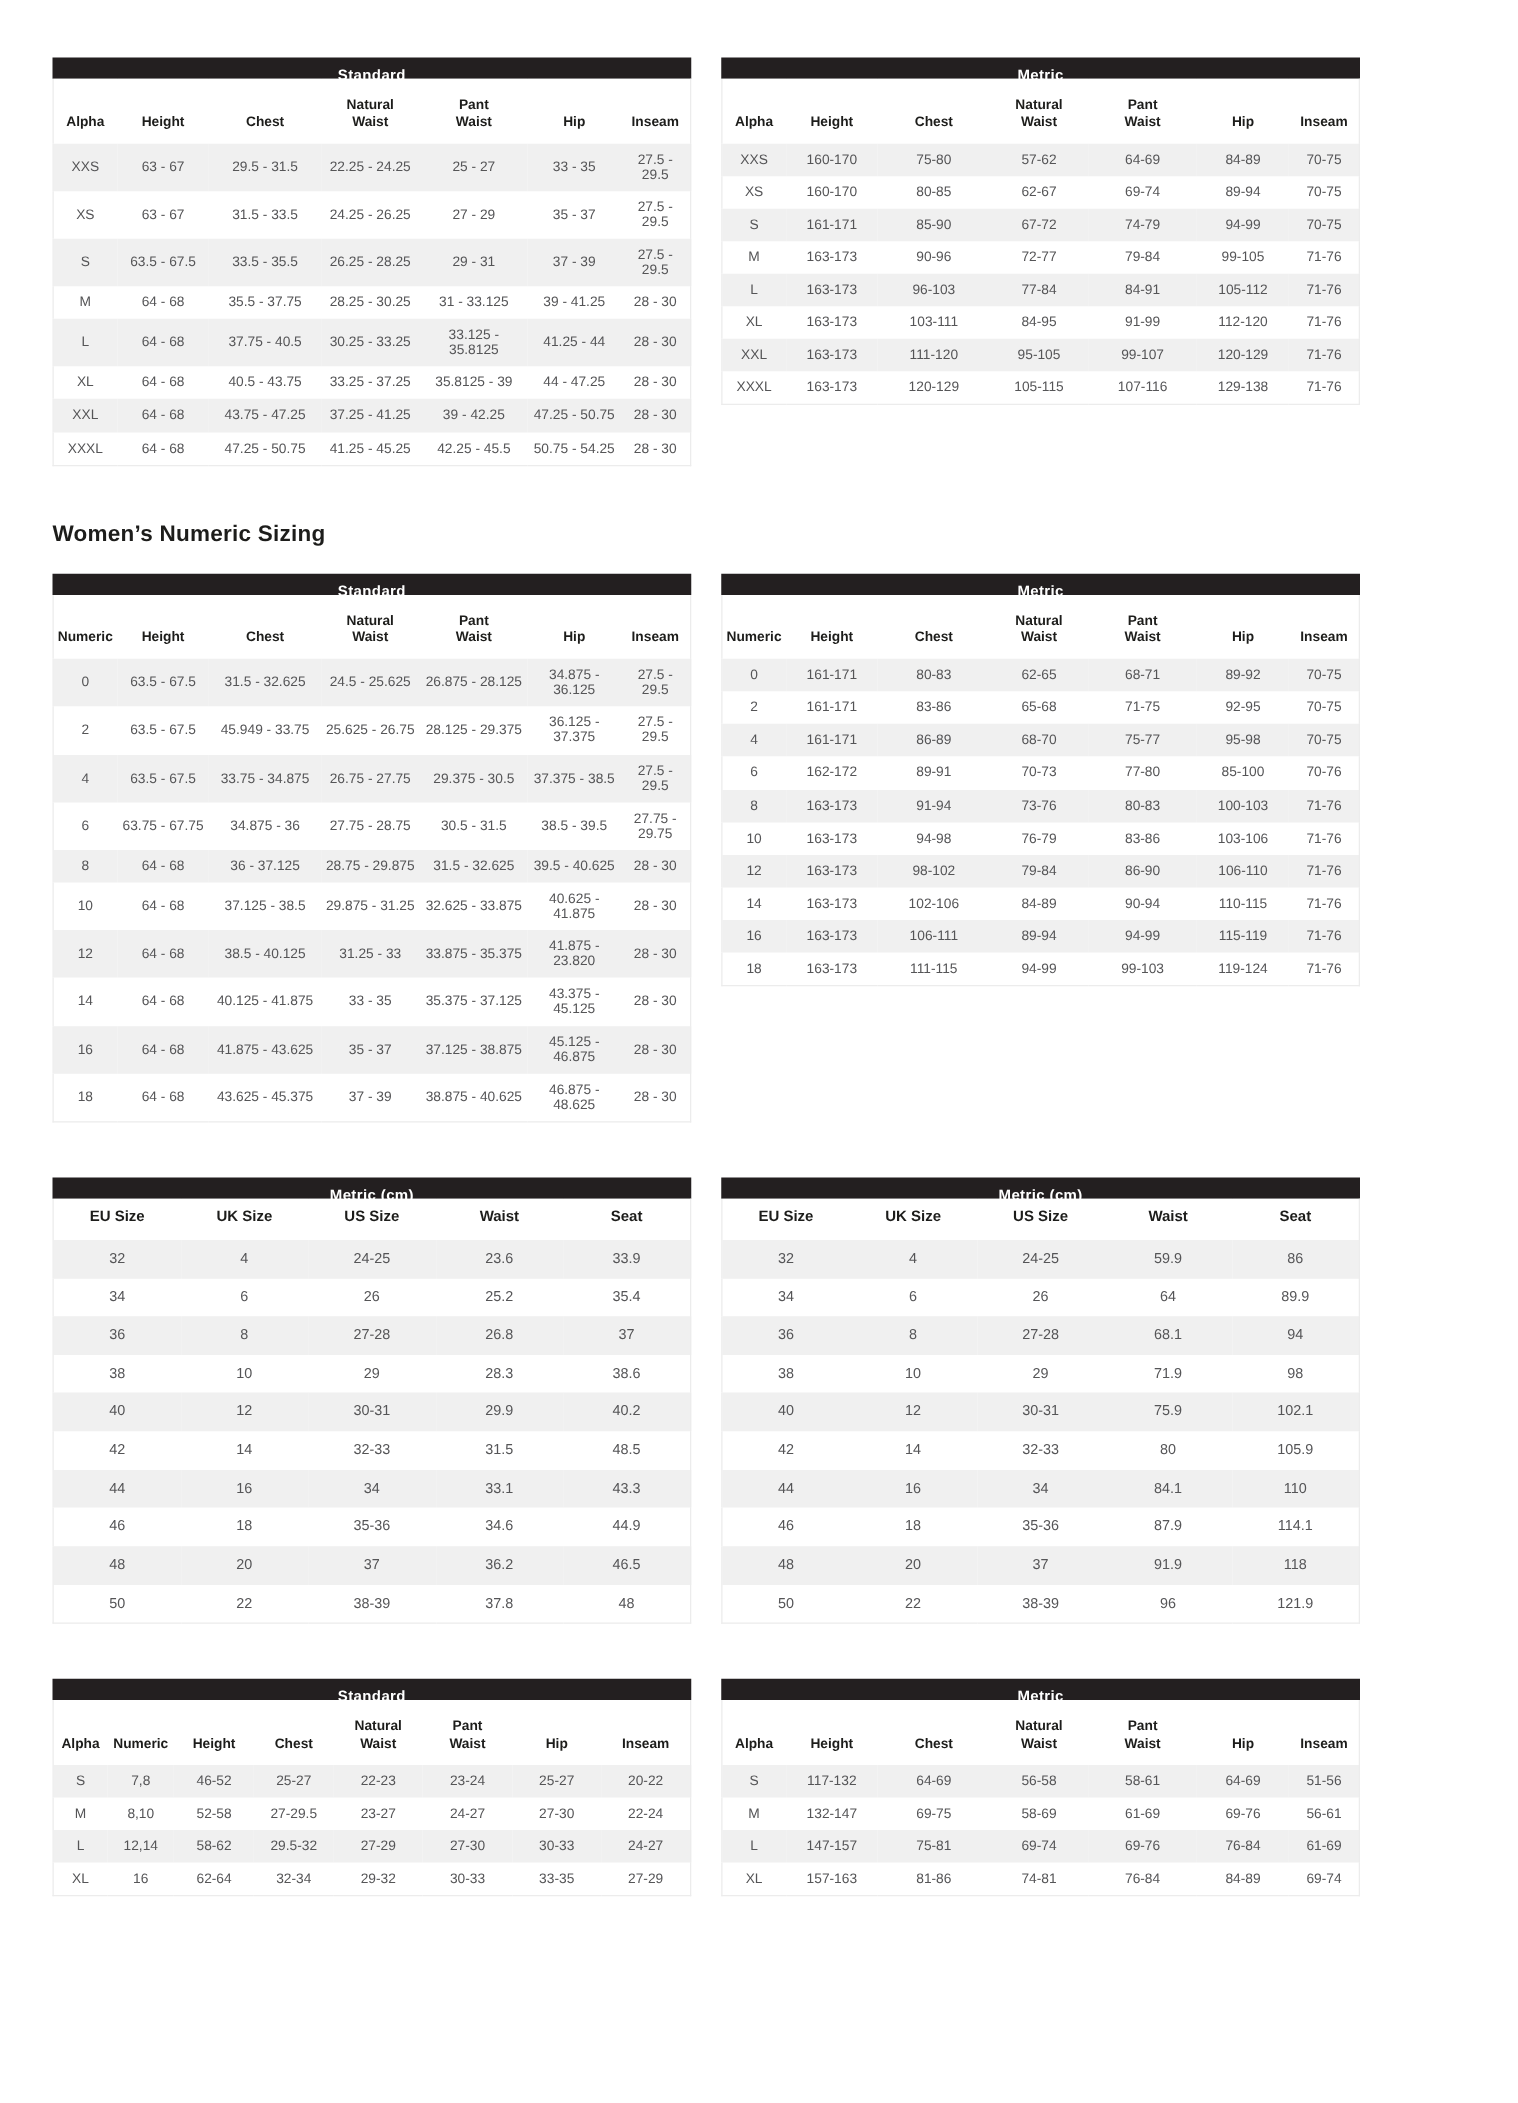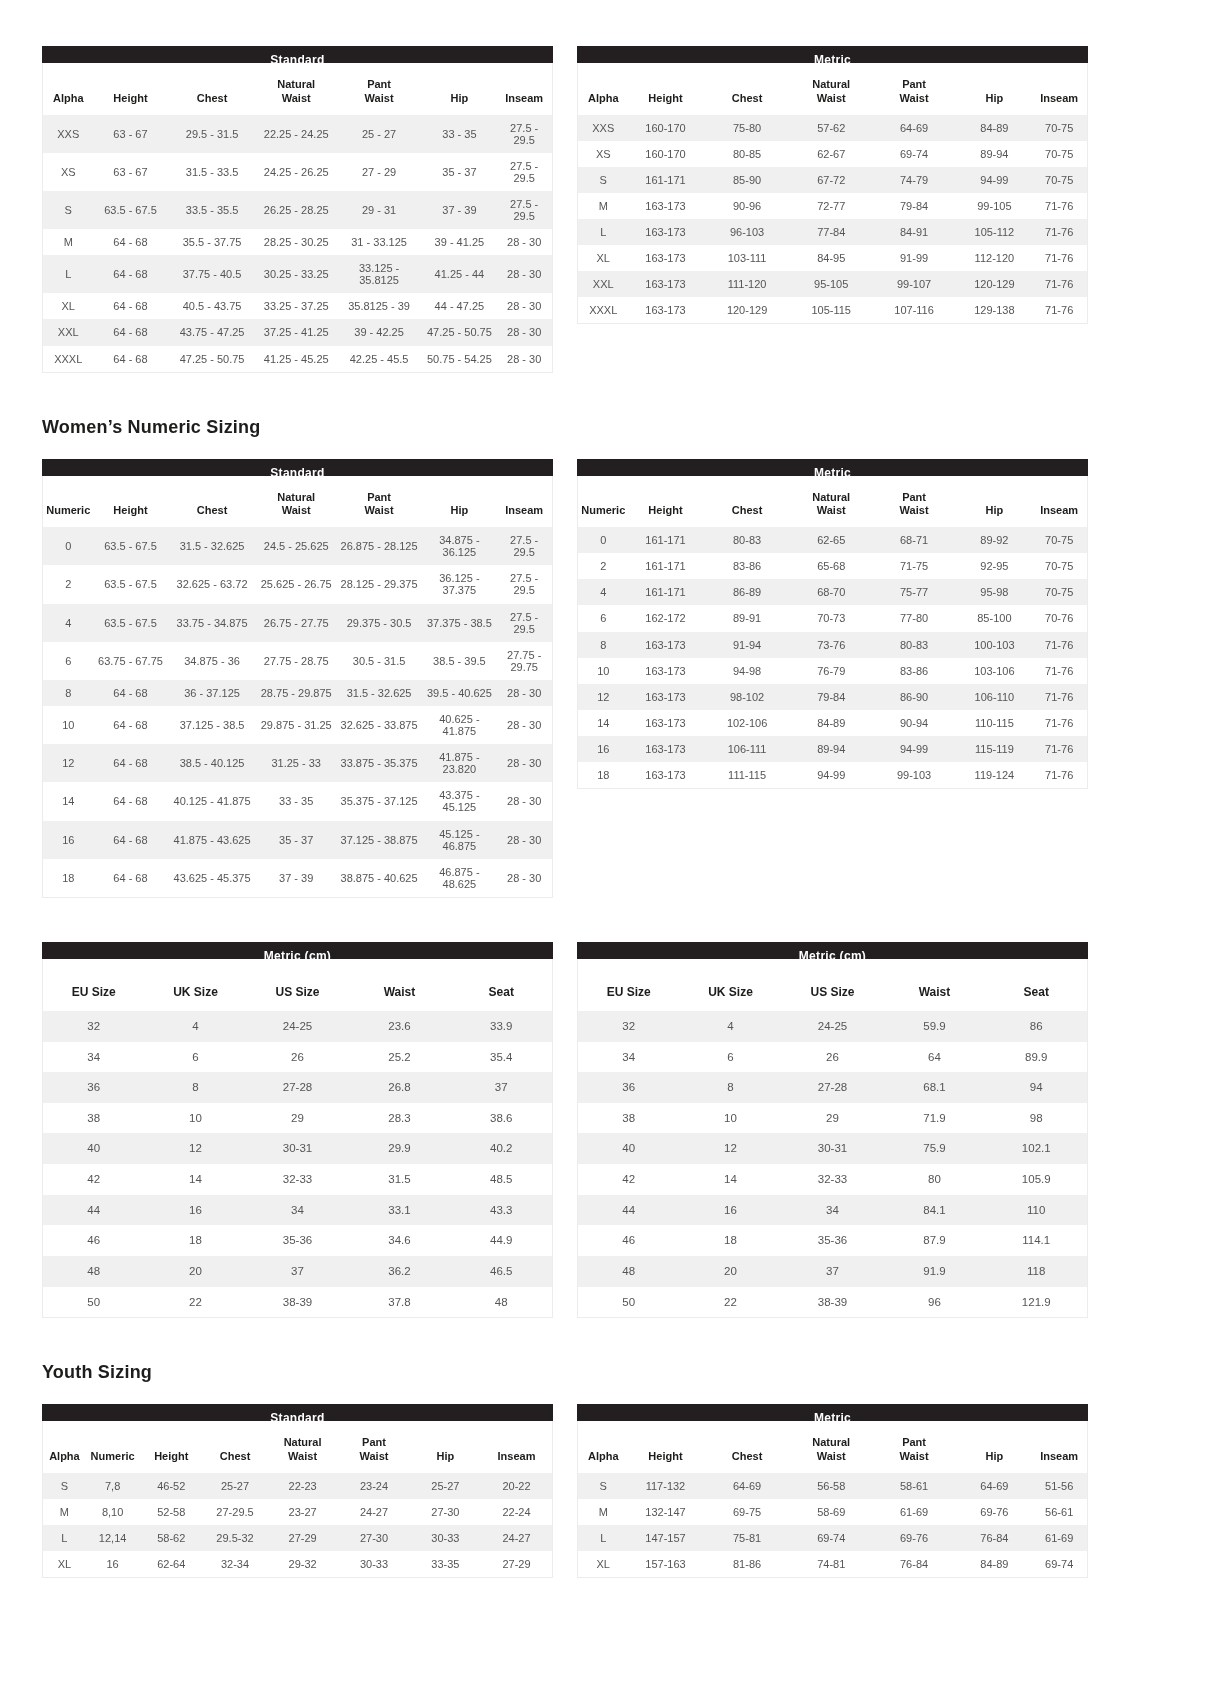--- a/index.html
+++ b/index.html
@@ -59,21 +59,21 @@
     color: var(--heading-text, #1d1d1b);
     text-align: center;
     vertical-align: bottom;
     padding: 15px 2px 9px 2px;
     white-space: pre-line;
     line-height: 1.25;
     background: #ffffff;
   }
   table.data-table.wide-heads th {
     font-size: 12px;
-    padding: 26px 2px 11px 2px;
+    padding: 7px 2px 11px 2px;
   }
   table.data-table td {
     font-size: 11px;
     color: var(--cell-text, #555557);
     text-align: center;
     padding: 7px 2px;
     line-height: 1.1;
   }
   table.data-table.tall td {
     padding: 9px 2px;
@@ -327,21 +327,21 @@
                 <td>63.5 - 67.5</td>
                 <td>31.5 - 32.625</td>
                 <td>24.5 - 25.625</td>
                 <td>26.875 - 28.125</td>
                 <td>34.875 - 36.125</td>
                 <td>27.5 - 29.5</td>
               </tr>
               <tr>
                 <td>2</td>
                 <td>63.5 - 67.5</td>
-                <td>32.625 - 63.72</td>
+                <td>45.949 - 33.75</td>
                 <td>25.625 - 26.75</td>
                 <td>28.125 - 29.375</td>
                 <td>36.125 - 37.375</td>
                 <td>27.5 - 29.5</td>
               </tr>
               <tr>
                 <td>4</td>
                 <td>63.5 - 67.5</td>
                 <td>33.75 - 34.875</td>
                 <td>26.75 - 27.75</td>
@@ -720,21 +720,20 @@
                 <td>38-39</td>
                 <td>96</td>
                 <td>121.9</td>
               </tr>
             </tbody>
           </table>
         </div>
       </div>
     </section>
     <section class="section">
-      <h2 class="section-title">Youth Sizing</h2>
       <div class="tables-row">
         <div class="table-block">
           <div class="bar">Standard</div>
           <table class="data-table">
             <colgroup>
               <col style="width:8.5%">
               <col style="width:10.5%">
               <col style="width:12.5%">
               <col style="width:12.5%">
               <col style="width:14%">

